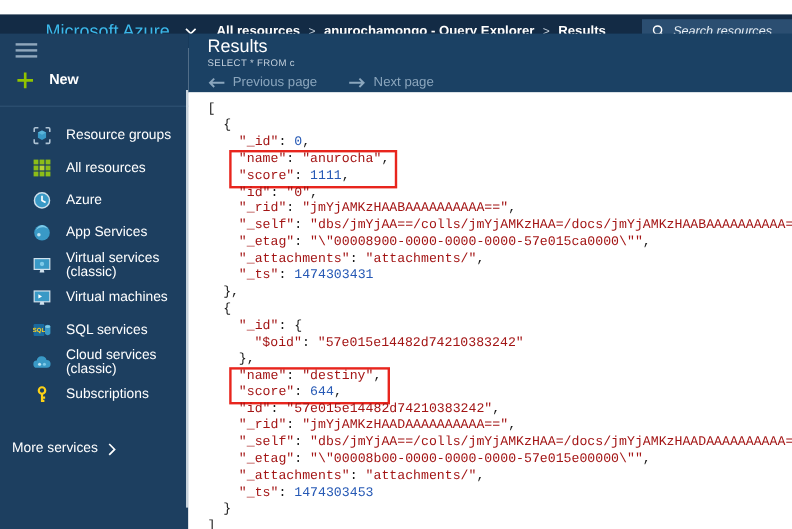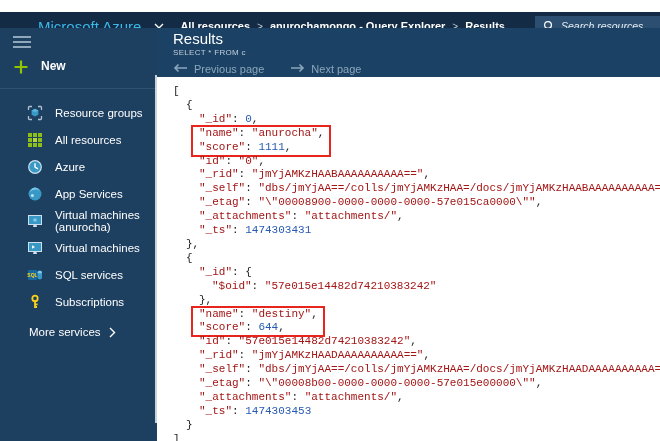--- a/index.html
+++ b/index.html
@@ -32,31 +32,31 @@
   .sidebar-scrollbar{position:absolute;right:0;top:47px;bottom:18px;width:2px;background:#E6EDF2;opacity:.85;}
   .hamburger{margin:8px 0 0 13px;width:18px;height:12px;display:flex;flex-direction:column;
              justify-content:space-between;cursor:pointer;}
   .hamburger span{display:block;height:2px;background:#90A7BC;}
   .new-item{display:flex;align-items:flex-start;gap:12px;padding:11px 0 10px 13px;cursor:pointer;}
   .new-item .label{color:#fff;font-size:12px;font-weight:600;}
   .sidebar-divider{height:1px;background:#2E5272;margin-top:3px;}
   .nav{margin-top:10px;}
   .nav-item{height:27px;display:flex;align-items:center;gap:12px;padding-left:27px;cursor:pointer;}
   .nav-item .label{color:#fff;font-size:11.5px;}
-  .more-services{margin-top:5px;padding-left:29px;height:24px;display:flex;align-items:center;gap:8px;cursor:pointer;}
+  .more-services{margin-top:20px;padding-left:10px;height:24px;display:flex;align-items:center;gap:8px;cursor:pointer;}
   .more-services .label{color:#fff;font-size:11.5px;}
   .icon16{width:16px;height:16px;flex:0 0 16px;}
 
   
   .blade-header{position:absolute;left:157px;top:28px;width:503px;height:49px;background:var(--header-bg);
                 padding-left:16px;}
   .blade-title{color:#fff;font-size:15px;font-weight:400;margin-top:2px;}
   .blade-query{color:#C2CFDB;font-size:8px;letter-spacing:.3px;margin-top:1px;}
   .paging{display:flex;align-items:center;gap:26px;margin-top:6px;}
-  .page-link{display:flex;align-items:flex-start;gap:6px;color:var(--link-muted);font-size:11px;cursor:pointer;}
+  .page-link{display:flex;align-items:center;gap:6px;color:var(--link-muted);font-size:11px;cursor:pointer;}
 
   
   .content{position:absolute;left:157px;top:77px;width:503px;height:364px;background:#fff;overflow:hidden;}
   .json-viewer{padding:8px 0 0 16px;font-family:"Liberation Mono","DejaVu Sans Mono",monospace;
                font-size:11px;line-height:13.9px;color:var(--json-plain);white-space:pre;}
   .json-line{white-space:pre;}
   .tok-str{color:var(--json-string);}
   .tok-num{color:var(--json-number);}
   .red-box{display:table;border:2px solid var(--highlight-red);padding:0 5px 0 6px;
            margin-top:-2px;margin-bottom:-2px;}
@@ -141,38 +141,46 @@
         <circle cx="5.4" cy="9.6" r="1.5" fill="#BFE4F3"></circle>
       </svg>
       <span class="label">App Services</span>
     </div>
     <div class="nav-item">
       <svg class="icon16" viewBox="0 0 16 16">
         <rect x="1.5" y="2.5" width="13" height="9" fill="#3999C6" stroke="#CFE0EC" stroke-width="1"></rect>
         <circle cx="8" cy="7" r="1.8" fill="#7FCAE8"></circle>
         <path d="M6 14h4l-.6-2.5H6.6z" fill="#CFE0EC"></path>
       </svg>
-      <span class="label">Virtual machines (anurocha)</span>
+      <span class="label">Virtual services (classic)</span>
     </div>
     <div class="nav-item">
       <svg class="icon16" viewBox="0 0 16 16">
         <rect x="1.5" y="2.5" width="13" height="9" fill="#3999C6" stroke="#CFE0EC" stroke-width="1"></rect>
         <path d="M5 5.2l3 1.8-3 1.8z" fill="#fff"></path>
         <path d="M6 14h4l-.6-2.5H6.6z" fill="#CFE0EC"></path>
       </svg>
       <span class="label">Virtual machines</span>
     </div>
     <div class="nav-item">
       <svg class="icon16" viewBox="0 0 16 16">
         <rect x="1" y="3" width="9" height="10" rx="1" fill="#19699E"></rect>
         <text x="5.5" y="9.8" font-size="5" font-weight="bold" fill="#FFD21E" text-anchor="middle" font-family="Liberation Sans,sans-serif">SQL</text>
         <path d="M10.5 5.2c0-.9 1.2-1.6 2.25-1.6s2.25.7 2.25 1.6v5.6c0 .9-1.2 1.6-2.25 1.6s-2.25-.7-2.25-1.6z" fill="#3999C6"></path>
         <ellipse cx="12.75" cy="5.2" rx="2.25" ry="1.2" fill="#7FCAE8"></ellipse>
       </svg>
       <span class="label">SQL services</span>
+    </div>
+    <div class="nav-item">
+      <svg class="icon16" viewBox="0 0 16 16">
+        <path d="M4 12.5a3 3 0 01-.4-6A4.2 4.2 0 0111.8 6a2.9 2.9 0 01.2 6.5z" fill="#3999C6"></path>
+        <circle cx="6" cy="9.5" r="1.3" fill="#BFE4F3"></circle>
+        <circle cx="10" cy="9.5" r="1.3" fill="#7FCAE8"></circle>
+      </svg>
+      <span class="label">Cloud services (classic)</span>
     </div>
     <div class="nav-item">
       <svg class="icon16" viewBox="0 0 16 16">
         <circle cx="8" cy="4.4" r="2.7" fill="none" stroke="#FCD116" stroke-width="1.8"></circle>
         <path d="M8 7v7M8 10.4h2.6M8 13h2" fill="none" stroke="#FCD116" stroke-width="1.8"></path>
       </svg>
       <span class="label">Subscriptions</span>
     </div>
   </div>
 

